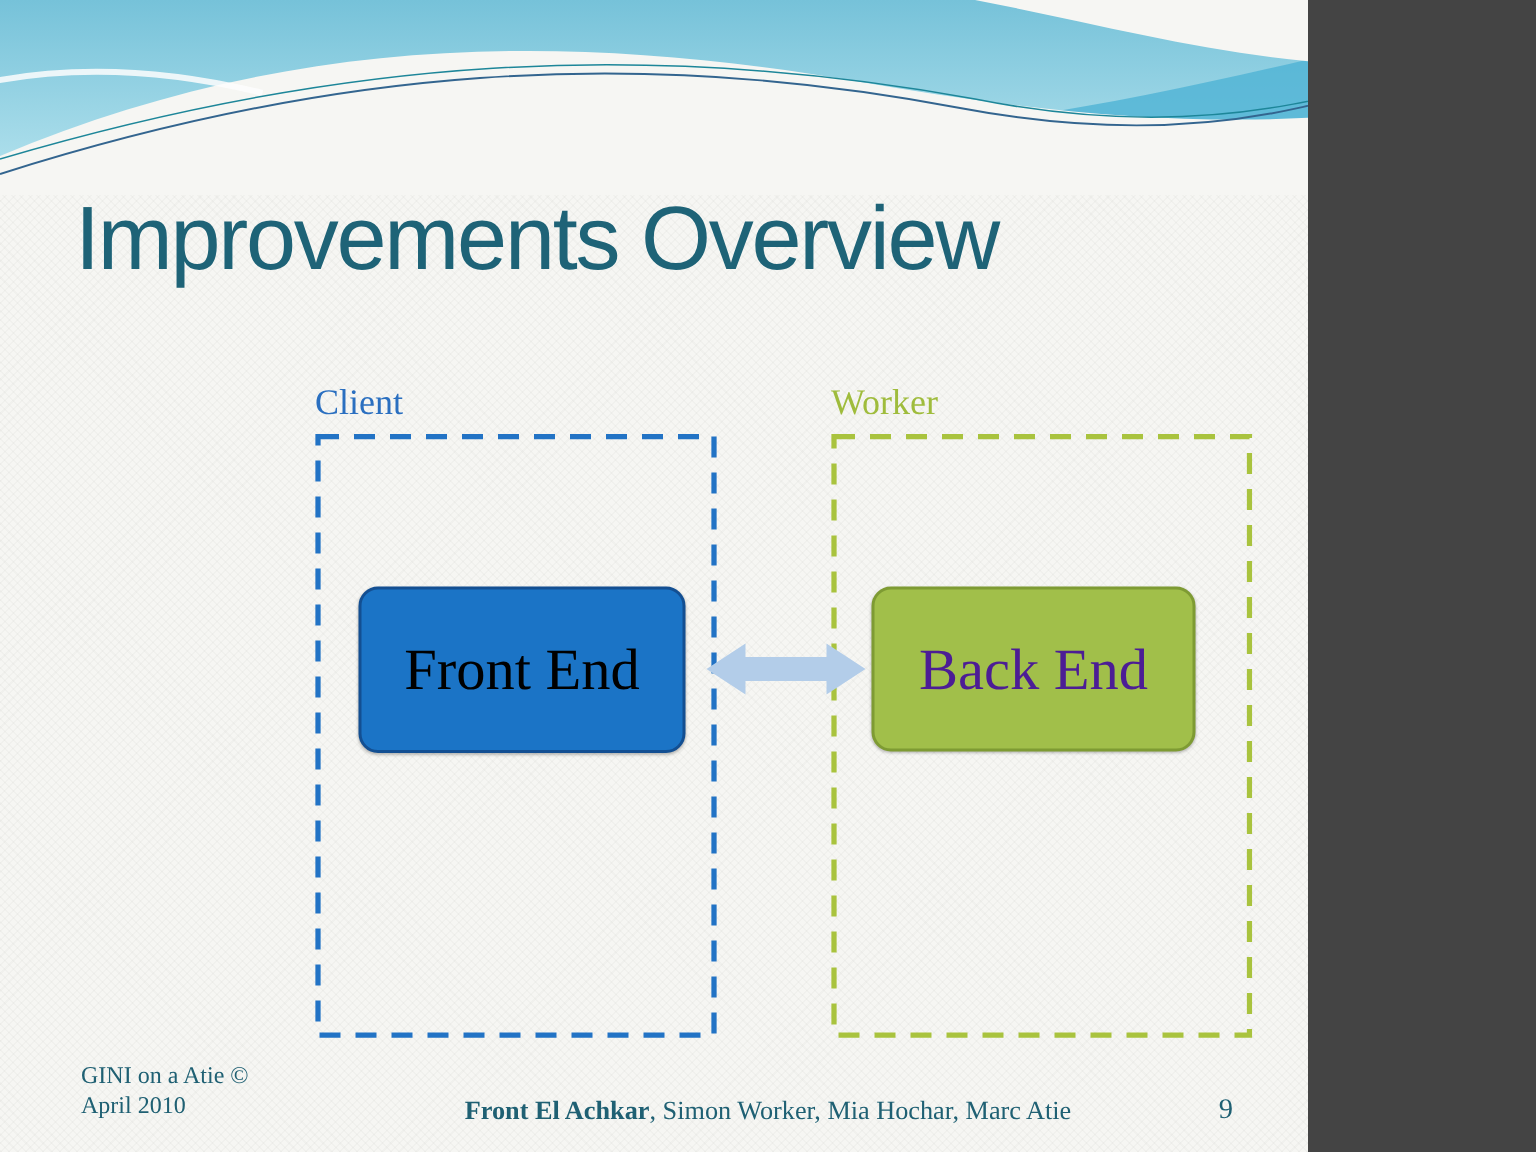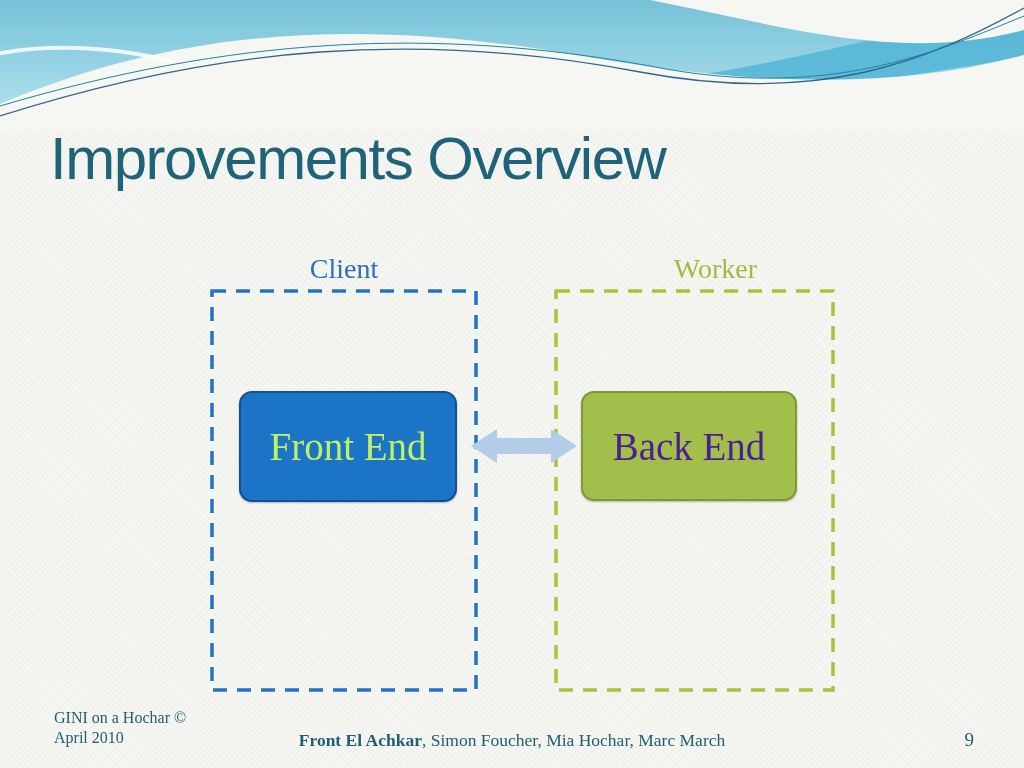--- a/index.html
+++ b/index.html
@@ -2,21 +2,21 @@
 <html><head>
 <meta charset="utf-8">
 <style>
   html, body {
     margin: 0;
     padding: 0;
     background: #444;
   }
   .slide {
     position: relative;
-    width: 1024px;
+    width: 872px;
     height: 768px;
     overflow: hidden;
     background-color: #f6f6f3;
     background-image:
       repeating-linear-gradient(45deg, rgba(170,172,165,0.07) 0 1px, transparent 1px 4px),
       repeating-linear-gradient(-45deg, rgba(170,172,165,0.07) 0 1px, transparent 1px 4px);
     font-family: "Liberation Serif", serif;
   }
   .wave {
     position: absolute;
@@ -36,26 +36,26 @@
     font-weight: 400;
     letter-spacing: -1.5px;
     line-height: 1.15;
     white-space: nowrap;
   }
   .group-label {
     position: absolute;
     top: 250px;
     height: 38px;
     line-height: 38px;
-    text-align: center;
-    font-size: 28px;
+    text-align: left;
+    font-size: 24px;
     font-family: "Liberation Serif", serif;
   }
   .client-label { left: 210px; width: 268px; }
-  .worker-label { left: 575px; width: 281px; }
+  .worker-label { left: 554px; width: 281px; }
   .dash {
     position: absolute;
     top: 289px;
     display: block;
   }
   .client-dash { left: 210px; }
   .worker-dash { left: 554px; }
   .node {
     position: absolute;
     top: 391px;
@@ -131,34 +131,34 @@
     <div class="group-label worker-label" style="color: rgb(159, 188, 60);">Worker</div>
 
     <svg class="dash client-dash" width="268" height="403">
       <rect x="2" y="2" width="264" height="399" fill="none" stroke-width="3.5" stroke-dasharray="14 10" stroke="#2273c5"></rect>
     </svg>
 
     <svg class="dash worker-dash" width="281" height="403">
       <rect x="2" y="2" width="277" height="399" fill="none" stroke-width="3.5" stroke-dasharray="14 10" stroke="#a9c33e"></rect>
     </svg>
 
-    <div class="node front-end" style="background-color: rgb(27, 116, 198); border-color: rgb(19, 79, 146); color: #bef264;">Front End</div>
+    <div class="node front-end" style="background-color: rgb(27, 116, 198); border-color: rgb(19, 79, 146); color: #000000;">Front End</div>
 
     <div class="node back-end" style="background-color: rgb(161, 191, 74); border-color: rgb(126, 155, 51); color: #4c1d95;">Back End</div>
 
     <svg class="arrow" width="116" height="44" viewBox="0 0 116 44">
       <polygon points="5,22 31,5 31,14 85,14 85,5 111,22 85,39 85,30 31,30 31,39" fill="#b3cde9"></polygon>
     </svg>
 
   </div>
 
   <div class="footer-left" style="color: rgb(31, 96, 115);">
-    <div>GINI on a Hochar ©</div>
+    <div>GINI on a Atie ©</div>
     <div>April 2010</div>
   </div>
 
   <div class="footer-center" style="color: rgb(31, 96, 115);">
-    <span class="bold">Front El Achkar</span><span>, Simon Foucher, Mia Hochar, Marc March</span>
+    <span class="bold">Front El Achkar</span><span>, Simon Worker, Mia Hochar, Marc Atie</span>
   </div>
 
   <div class="footer-page" style="color: rgb(31, 96, 115);">9</div>
 
 </div>
 
 </body></html>

